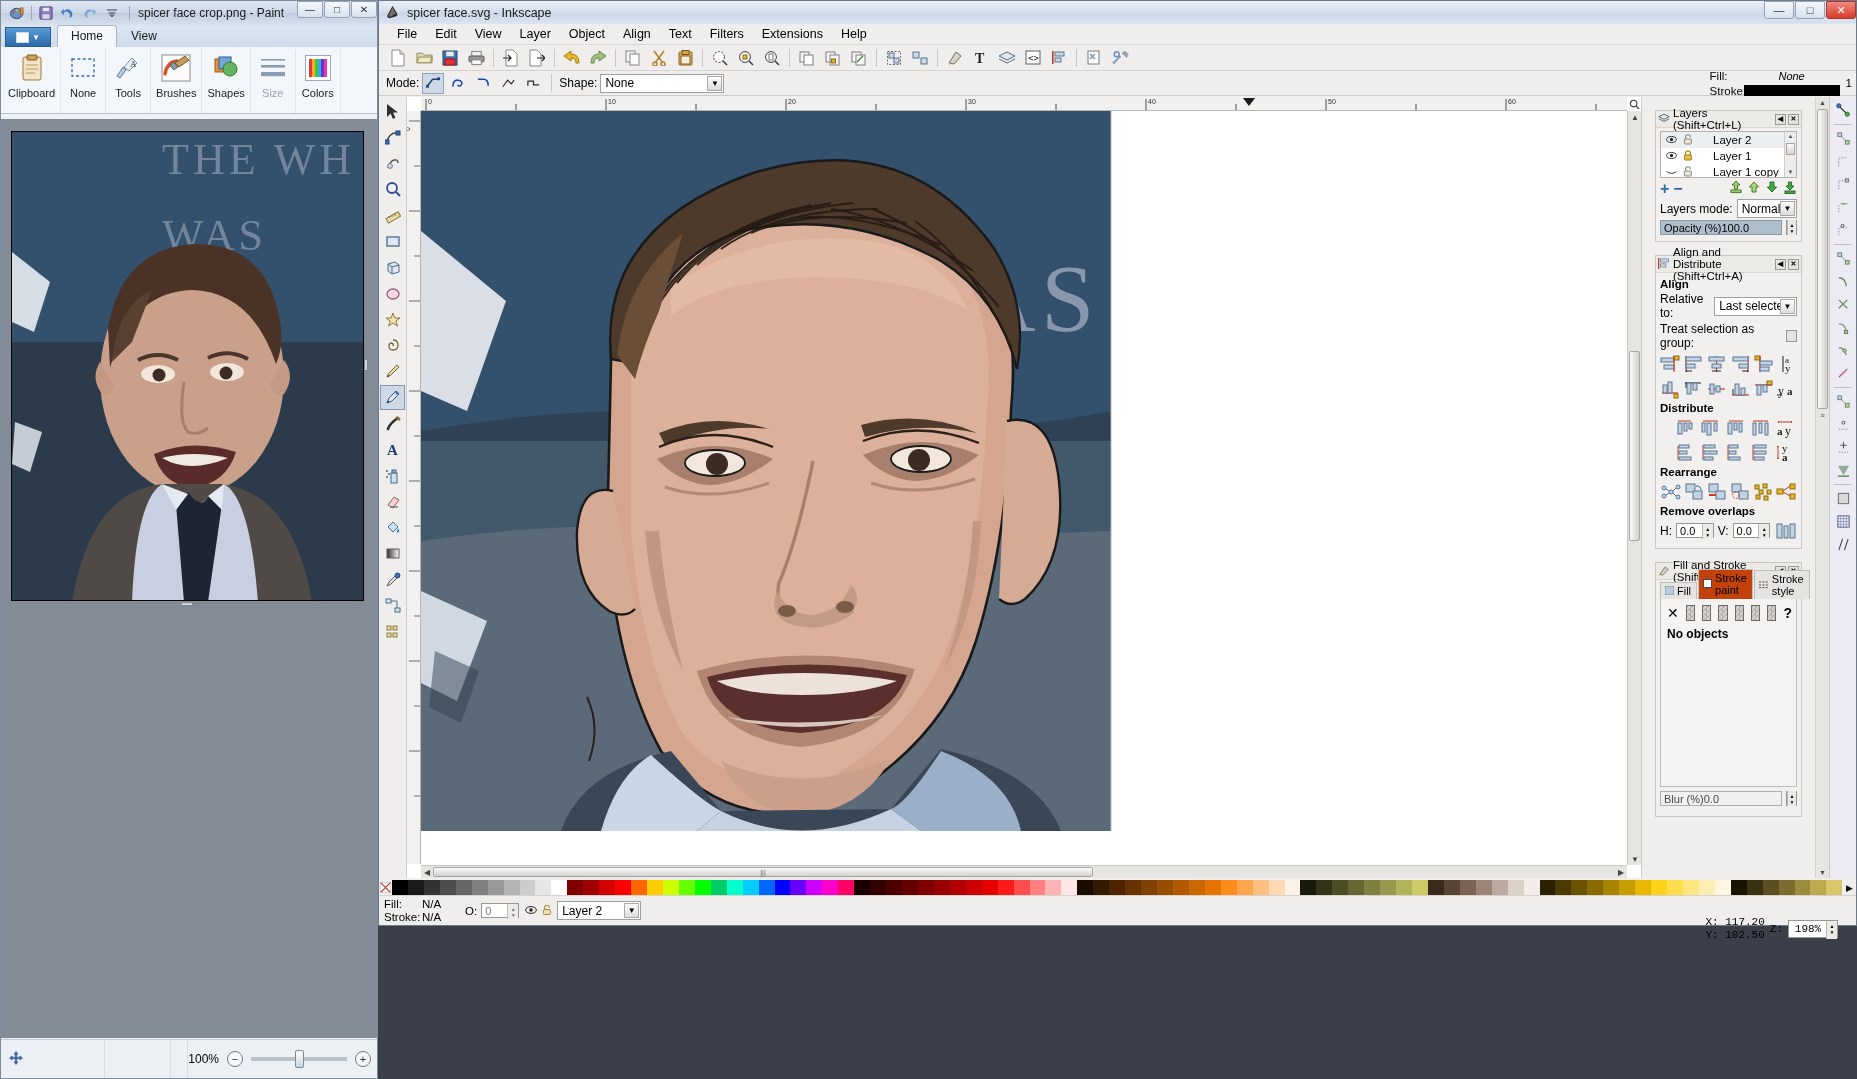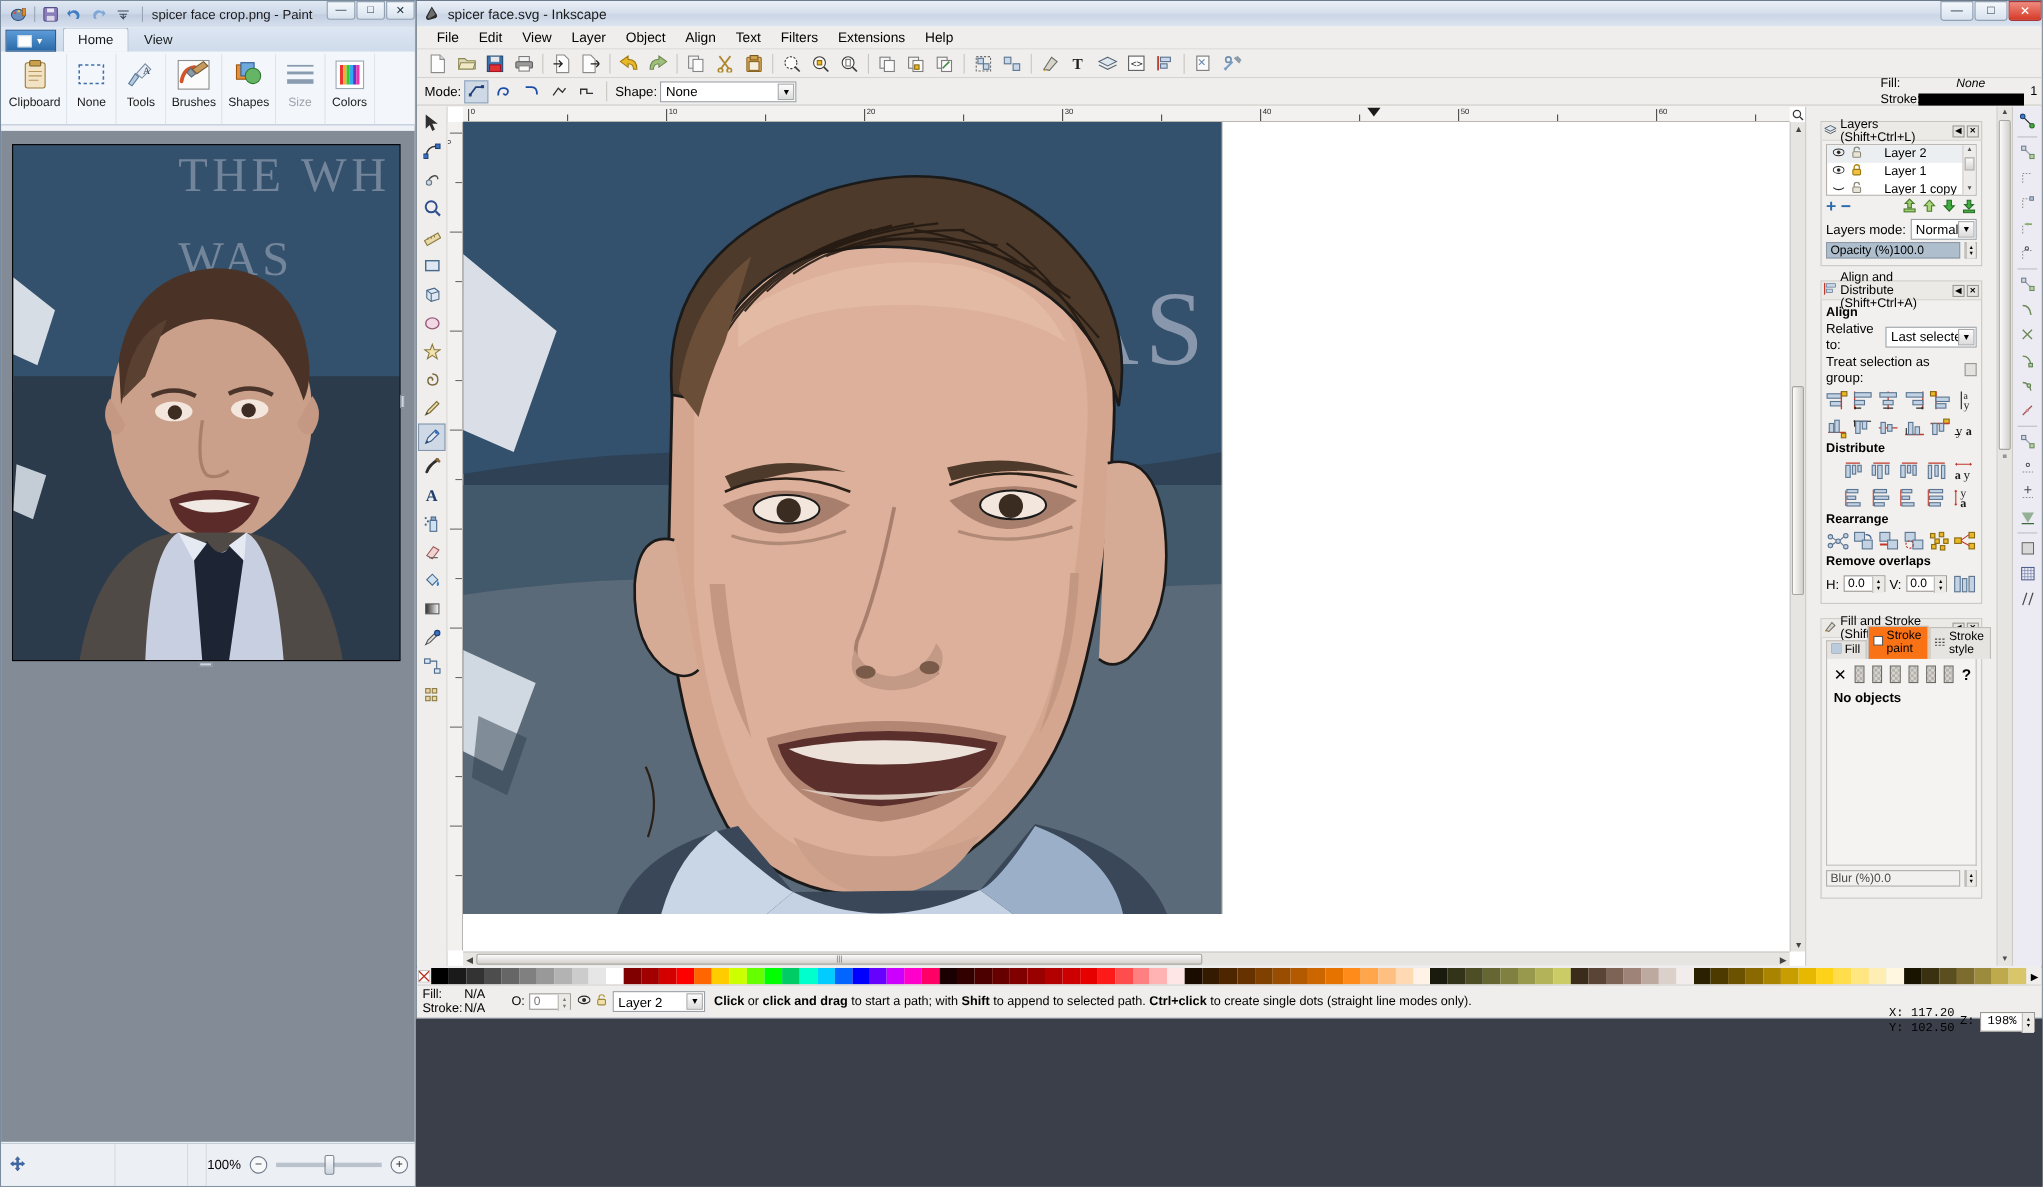--- a/index.html
+++ b/index.html
@@ -159,36 +159,36 @@
   .spin .ar { position:absolute; right:0; top:0; width:11px; height:15px; background:#eceae7;
      border-left:1px solid #bbb8b4; display:flex;flex-direction:column;
      align-items:center;justify-content:center;font-size:5px;line-height:6px;}
   .opacity-bar { border:1px solid #8d99a6; background:#aebecd; height:15px; display:flex;
      align-items:center; justify-content:flex-start; padding:0 3px; font-size:11px;}
   .icongrid { display:flex; gap:2px; justify-content:flex-end; margin:2px 0;}
   .igi { width:23px;height:23px;display:flex;align-items:center;justify-content:center;}
   .fs-tabs { display:flex; align-items:flex-end; height:17px; gap:1px; margin-top:1px;}
   .fs-tab { font-size:11px; padding:2px 5px 2px 4px; border:1px solid #c0bdb9; border-bottom:none;
      background:#e6e4e1; display:flex;align-items:center;gap:3px;}
-  .fs-tab.active { background:#f97316; padding-bottom:3px;}
+  .fs-tab.active { background:#c2410c; padding-bottom:3px;}
   .paintrow { display:flex; align-items:center; gap:7px; padding:6px 4px 2px 6px;}
   .swatch { width:16px;height:16px;border:1px solid #6e6b67;
      background:repeating-conic-gradient(#b4b1ad 0% 25%, #d8d5d1 0% 50%) 50%/5px 5px;}
 
   .palette { position:absolute; left:0; right:0; bottom:30px; height:15px; display:flex; }
   .palette .pend { width:13px; background:#efeeec; display:flex;align-items:center;justify-content:center;font-size:9px;}
   .palette .pcells { flex:1; display:flex; }
   .palette .pc { flex:1 0 auto; height:15px; }
 
   .statusbar { position:absolute; left:0; right:0; bottom:0; height:30px;
      background:#efeeec; border-top:1px solid #d6d3cf; display:flex; align-items:center; font-size:11.5px;}
   .sb-fs { width:80px; padding-left:5px; line-height:13px; }
   .sb-fs div { display:flex; }
   .sb-fs .k { width:38px; }
-  .sb-xyz { margin-left:auto; display:flex; align-items:center; gap:5px; padding-right:6px;
+  .sb-xyz { margin-left:auto; display:flex; align-items:center; gap:5px; padding-right:18px;
      font-family:"Liberation Mono", monospace; font-size:11px;margin-top:36px;}
   .sb-xyz .xy { line-height:13px; }
   .msg { padding-left:8px; font-size:11.5px; }
   .msg b { font-weight:bold; }
 </style>
 </head>
 <body>
 
 <div class="win" id="paint">
 
@@ -1642,23 +1642,20 @@
           </svg></span>
       <span><svg width="10" height="12" viewBox="0 0 10 11">
             <path d="M2.6 5 V3.2 A2.4 2.4 0 0 1 7.4 3.2" fill="none" stroke="#b0993a" stroke-width="1.1"></path>
             <rect x="1.4" y="5" width="7" height="5" rx="1" fill="#f2e0a8" stroke="#9a8a3a"></rect>
           </svg></span>
       <span class="combo" style="width:84px;">
         <span>Layer 2</span>
         <span class="arw">▼</span>
       </span>
     </div>
-    <div class="msg">
-      <b>Click</b><span> or </span><b>click and drag</b><span> to start a path; with </span><b>Shift</b><span> to append to selected path. </span><b>Ctrl+click</b><span> to create single dots (straight line modes only).</span>
-    </div>
     <div class="sb-xyz">
       <div class="xy">
         <div><span>X:</span>&nbsp;<span>117.20</span></div>
         <div><span>Y:</span>&nbsp;<span>102.50</span></div>
       </div>
       <span>Z:</span>
       <span class="spin" style="width:50px;height:18px;justify-content:center;">
         <span style="padding-right:10px;">198%</span>
         <span class="ar" style="height:18px;">▲<br>▼</span>
       </span>

